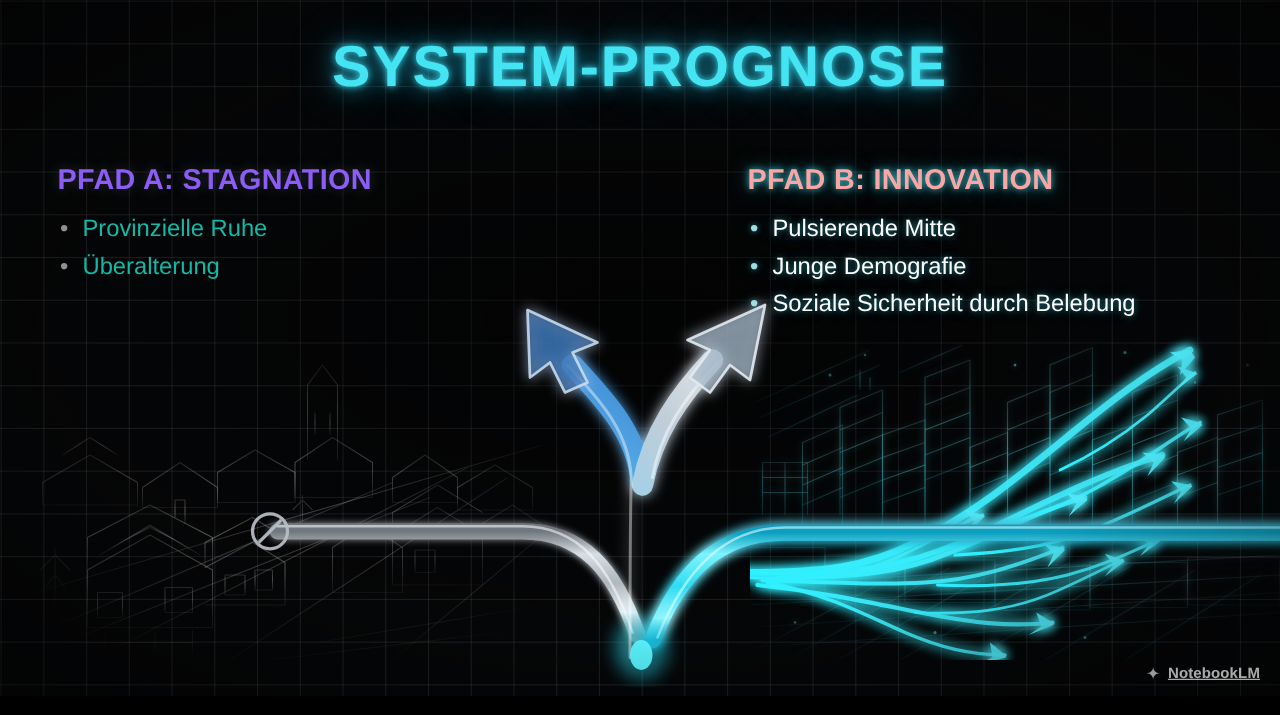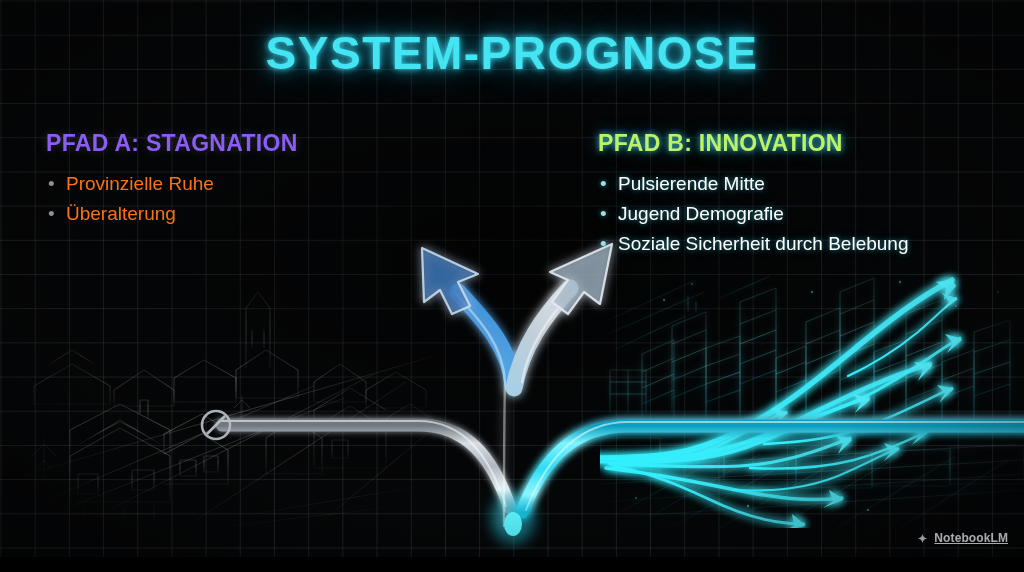--- a/index.html
+++ b/index.html
@@ -75,21 +75,21 @@
     font-size: 23px;
     font-weight: 700;
     letter-spacing: 0.3px;
     margin: 0 0 12px 0;
   }
   #col-a .col-head {
     color: #8b5cf6;
     text-shadow: 0 0 10px rgba(140,150,160,0.30);
   }
   #col-b .col-head {
-    color: #bef264;
+    color: #fca5a5;
     text-shadow:
       0 0 6px rgba(70,225,240,0.85),
       0 0 16px rgba(40,190,215,0.55);
   }
 
   ul.bullets {
     list-style: none;
     margin: 0;
     padding: 0;
   }
@@ -99,21 +99,21 @@
     font-size: 19px;
     line-height: 30px;
     white-space: nowrap;
   }
   ul.bullets li::before {
     content: "\2022";
     position: absolute;
     left: 2px;
     top: 0;
   }
-  #col-a ul.bullets li { color: #f97316; }
+  #col-a ul.bullets li { color: #14b8a6; }
   #col-a ul.bullets li::before { color: #8d9195; }
   #col-b ul.bullets li {
     color: #ffffff;
     text-shadow:
       0 0 5px rgba(80,220,235,0.55),
       0 0 14px rgba(40,180,210,0.30);
   }
   #col-b ul.bullets li::before { color: #9fdde3; }
 
   
@@ -482,21 +482,21 @@
     <ul class="bullets">
       <li>Provinzielle Ruhe</li>
       <li>Überalterung</li>
     </ul>
   </div>
 
   <div class="col" id="col-b">
     <div class="col-head">PFAD B: INNOVATION</div>
     <ul class="bullets">
       <li>Pulsierende Mitte</li>
-      <li>Jugend Demografie</li>
+      <li>Junge Demografie</li>
       <li>Soziale Sicherheit durch Belebung</li>
     </ul>
   </div>
 
   <div class="watermark">
     <svg width="13" height="13" viewBox="0 0 16 16">
       <path d="M8 1.6 C 8 5.2, 5.2 8, 1.6 8 C 5.2 8, 8 10.8, 8 14.4 C 8 10.8, 10.8 8, 14.4 8 C 10.8 8, 8 5.2, 8 1.6 Z" fill="#e8eaec" opacity="0.9"></path>
     </svg>
     <span class="wm-text">NotebookLM</span>
   </div>

